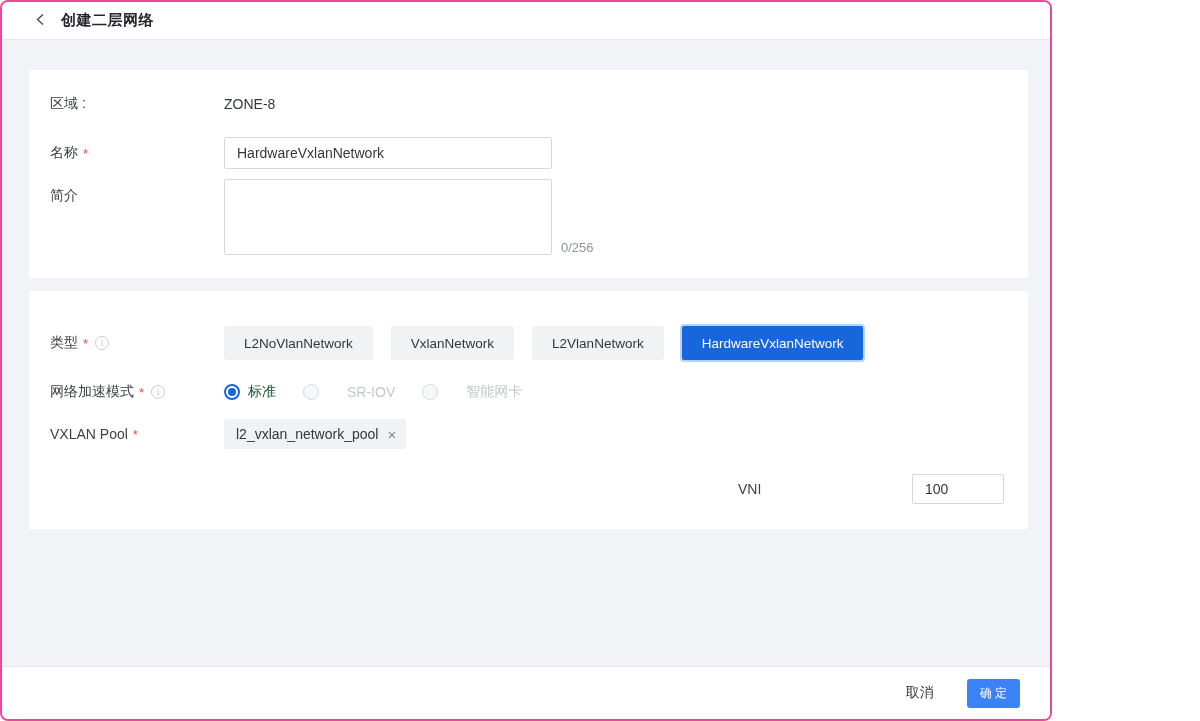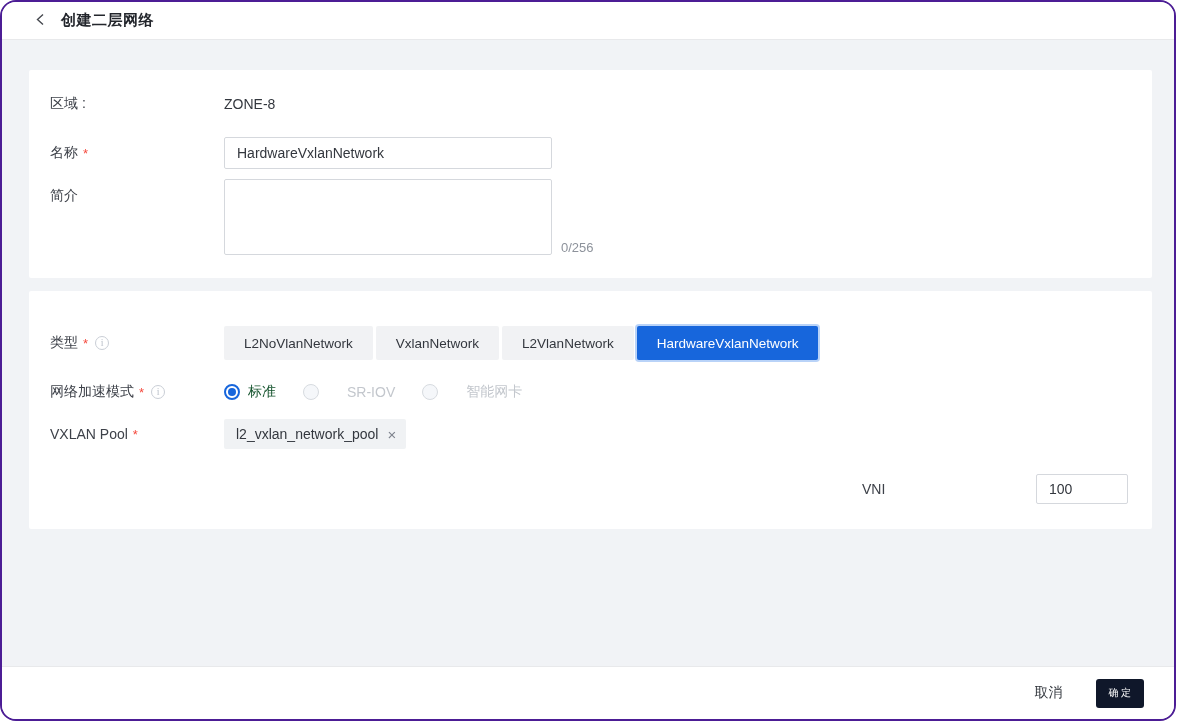--- a/index.html
+++ b/index.html
@@ -3,23 +3,23 @@
 <meta charset="utf-8">
 <style>
   * { margin:0; padding:0; box-sizing:border-box; }
   html,body { background:#fff; }
   body {
     width:1200px; height:721px;
     font-family:"Liberation Sans","DejaVu Sans",sans-serif;
     -webkit-font-smoothing:antialiased;
   }
   .frame {
-    width:1176px; height:721px;
-    border:2px solid #4c1d95;
-    border-radius:16px;
+    width:1052px; height:721px;
+    border:2px solid #ec4899;
+    border-radius:8px;
     overflow:hidden;
     display:flex; flex-direction:column;
     background:#f1f3f6;
   }
   
   .app-header {
     flex:none; height:38px; background:#fff;
     border-bottom:1px solid #e8e9eb;
     display:flex; align-items:center;
     padding-left:30px;
@@ -62,21 +62,21 @@
   .row-desc .form-label { margin-top:8px; }
   .desc-box {
     width:328px; height:76px; resize:none;
     border:1px solid #d5d8dd; border-radius:2px;
     font-size:14px; color:#33373e; padding:8px 12px; outline:none;
     font-family:"Liberation Sans","DejaVu Sans",sans-serif;
   }
   .desc-counter { align-self:flex-end; margin-left:9px; font-size:13px; color:#8d929b; }
   
   .type-btn {
-    height:34px; padding:0 20px; margin-right:3px;
+    height:34px; padding:0 20px; margin-right:18px;
     background:#f1f2f4; border:none; border-radius:2px;
     font-size:13.5px; color:#33373e; cursor:pointer;
     font-family:"Liberation Sans","DejaVu Sans",sans-serif;
   }
   .type-btn.selected {
     background:#1766dc; color:#fff;
     box-shadow:0 0 0 2px #b9d3f8;
   }
   
   .row-accel { margin-top:22px; height:20px; }
@@ -110,23 +110,23 @@
     border-top:1px solid #e8e9eb;
     display:flex; align-items:center; justify-content:flex-end;
     padding-right:30px;
   }
   .cancel-btn {
     background:none; border:none; font-size:14px; color:#33373e;
     margin-right:33px; cursor:pointer;
     font-family:"Liberation Sans","DejaVu Sans",sans-serif;
   }
   .confirm-btn {
-    height:29px; padding:0 13px; background:#0f172a; color:#fff;
-    border:none; border-radius:3px; font-size:10px; cursor:pointer;
-    font-family:Liberation Serif, serif;
+    height:29px; padding:0 13px; background:#3b82f6; color:#fff;
+    border:none; border-radius:3px; font-size:12px; cursor:pointer;
+    font-family:Liberation Sans, sans-serif;
   }
 </style>
 </head>
 <body>
 
 <div class="frame">
 
   <header class="app-header">
     <span class="back-btn">
       <span class="chevron">

